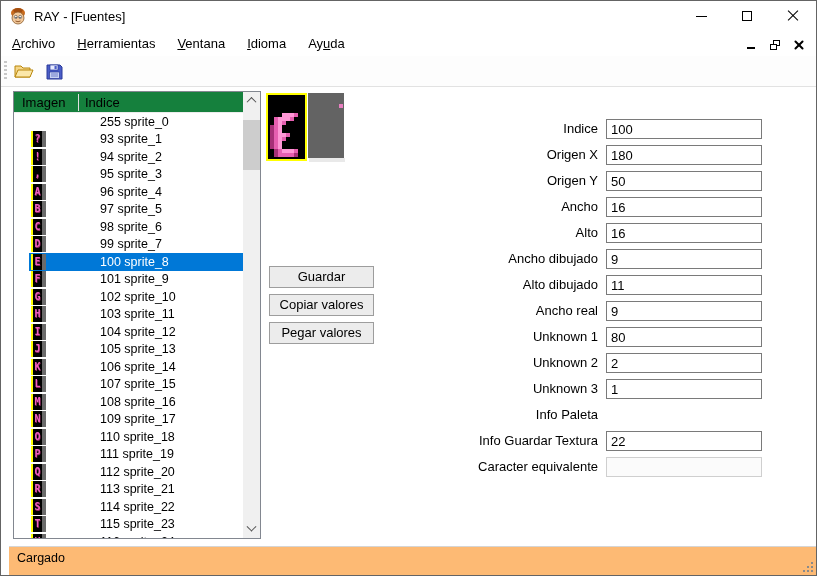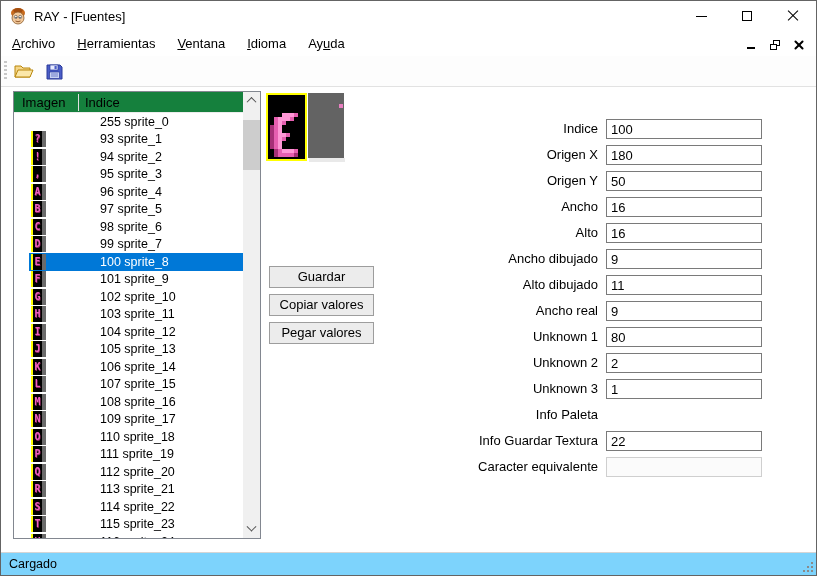--- a/index.html
+++ b/index.html
@@ -82,21 +82,21 @@
   .action-btn { position:absolute; left:268px; width:105px; height:22px; background:#ececec; border:1px solid #9d9d9d; font-family:"Liberation Sans",sans-serif; font-size:13px; color:#000; text-align:center; line-height:20px; }
   .btn-save { top:179px; } .btn-copy { top:207px; } .btn-paste { top:235px; }
 
   
   .form-row { position:absolute; left:400px; width:375px; height:20px; }
   .form-label { position:absolute; left:0; width:197px; text-align:right; line-height:20px; font-size:13px; }
   .form-input { position:absolute; left:205px; top:0; width:156px; height:20px; border:1px solid #7a7a7a; background:#fff; font-family:"Liberation Sans",sans-serif; font-size:13px; padding:0 4px; color:#000; }
   .form-input:disabled { border-color:#cfcfcf; background:#fbfbfb; }
 
   
-  .statusbar { position:absolute; left:0; right:0; bottom:0; height:23px; background:#7dd3fc; border-top:1px solid #d5d5d5; }
+  .statusbar { position:absolute; left:8px; right:0; bottom:0; height:29px; background:#fdba74; border-top:1px solid #d5d5d5; }
   .status-text { position:absolute; left:8px; top:0; line-height:22px; font-size:12.5px; }
   .resize-grip { position:absolute; right:3px; bottom:3px; width:10px; height:10px; }
   .resize-grip i { position:absolute; width:2px; height:2px; background:#8a8a8a; }
 </style>
 </head>
 <body>
 
 <div class="window">
 
   <div class="titlebar">

